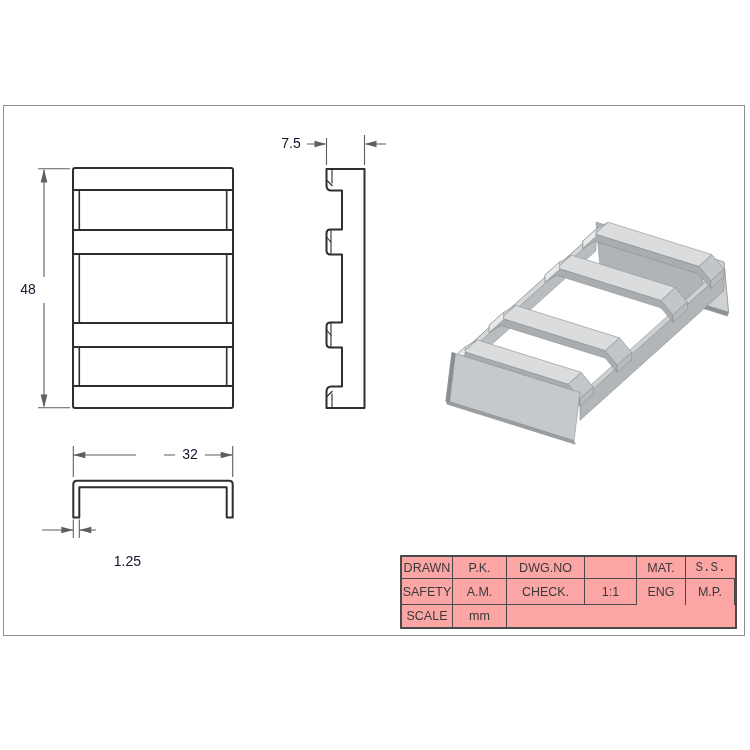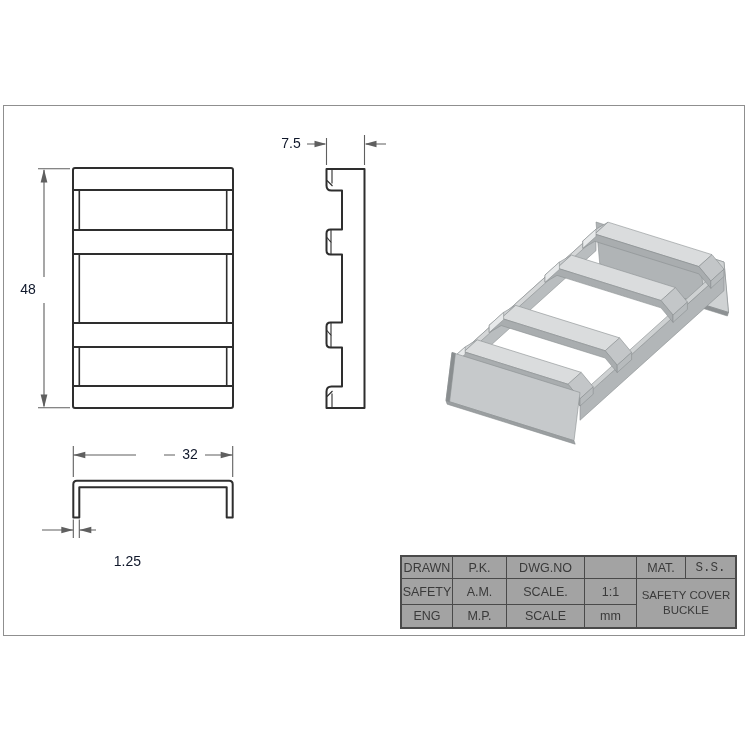--- a/index.html
+++ b/index.html
@@ -5,21 +5,21 @@
   html,body{margin:0;padding:0;background:#ffffff;}
   .sheet{position:relative;width:750px;height:750px;background:#ffffff;overflow:hidden;
          font-family:"Liberation Sans", sans-serif;}
   .frame{position:absolute;left:3px;top:105px;width:742px;height:531px;
          border:1.6px solid #8f8f8f;box-sizing:border-box;}
   svg{position:absolute;left:0;top:0;}
   .dim-label{position:absolute;color:#0f172a;font-size:14px;background:#ffffff;
              text-align:center;line-height:15px;}
   
   .title-block{position:absolute;left:400px;top:555px;width:337px;height:74px;
-               border:2px solid #4a4a4a;box-sizing:border-box;background:#a3a3a3;
+               border:2px solid #4a4a4a;box-sizing:border-box;background:#fca5a5;
                display:grid;grid-template-columns:51px 54px 78px 52px 49px 1fr;
                grid-template-rows:22px 26px 1fr;}
   .tb-cell{display:flex;align-items:center;justify-content:center;
            border-right:1.6px solid #4a4a4a;border-bottom:1.6px solid #4a4a4a;
            font-size:12.5px;color:#3a3a3a;white-space:nowrap;overflow:hidden;}
   .tb-cell.last-col{border-right:none;font-family:Liberation Mono, monospace;}
   .tb-cell.last-row{border-bottom:none;}
   .tb-name{grid-column:5/7;grid-row:2/4;display:flex;flex-direction:column;
            align-items:center;justify-content:center;border-right:none;border-bottom:none;
            font-size:11.5px;line-height:1.3;color:#3a3a3a;}
@@ -134,26 +134,22 @@
   <div class="title-block">
     <div class="tb-cell">DRAWN</div>
     <div class="tb-cell">P.K.</div>
     <div class="tb-cell">DWG.NO</div>
     <div class="tb-cell"></div>
     <div class="tb-cell">MAT.</div>
     <div class="tb-cell last-col">S.S.</div>
 
     <div class="tb-cell">SAFETY</div>
     <div class="tb-cell">A.M.</div>
-    <div class="tb-cell">SCALE.</div>
+    <div class="tb-cell">CHECK.</div>
     <div class="tb-cell">1:1</div>
-    <div class="tb-cell tb-name">
-      <span>SAFETY COVER</span>
-      <span>BUCKLE</span>
-    </div>
 
     <div class="tb-cell last-row">ENG</div>
     <div class="tb-cell last-row">M.P.</div>
     <div class="tb-cell last-row">SCALE</div>
     <div class="tb-cell last-row">mm</div>
   </div>
 
 </div>
 
 </body></html>

